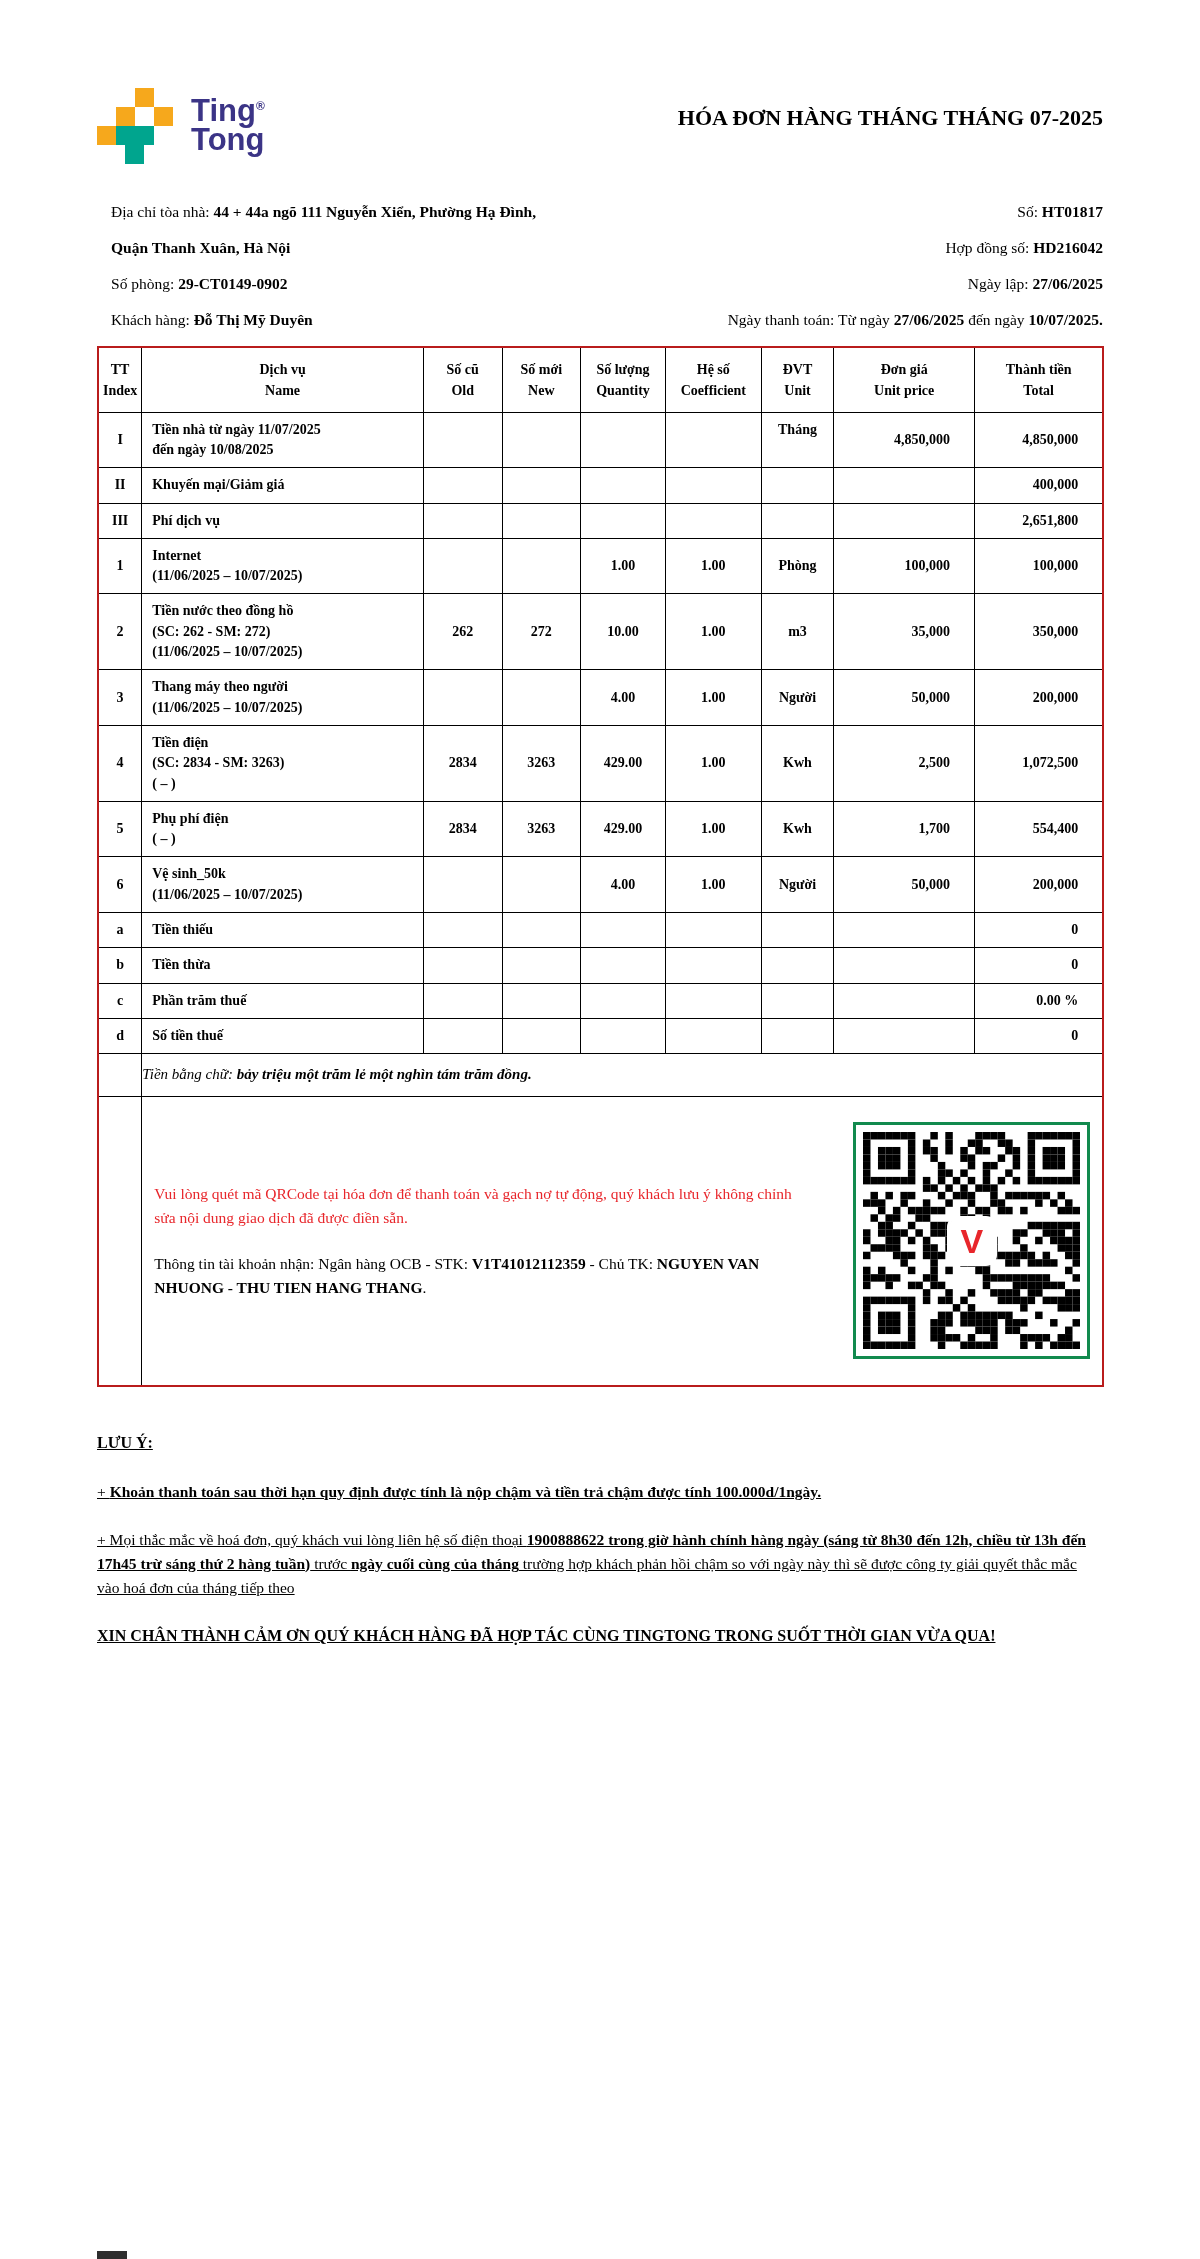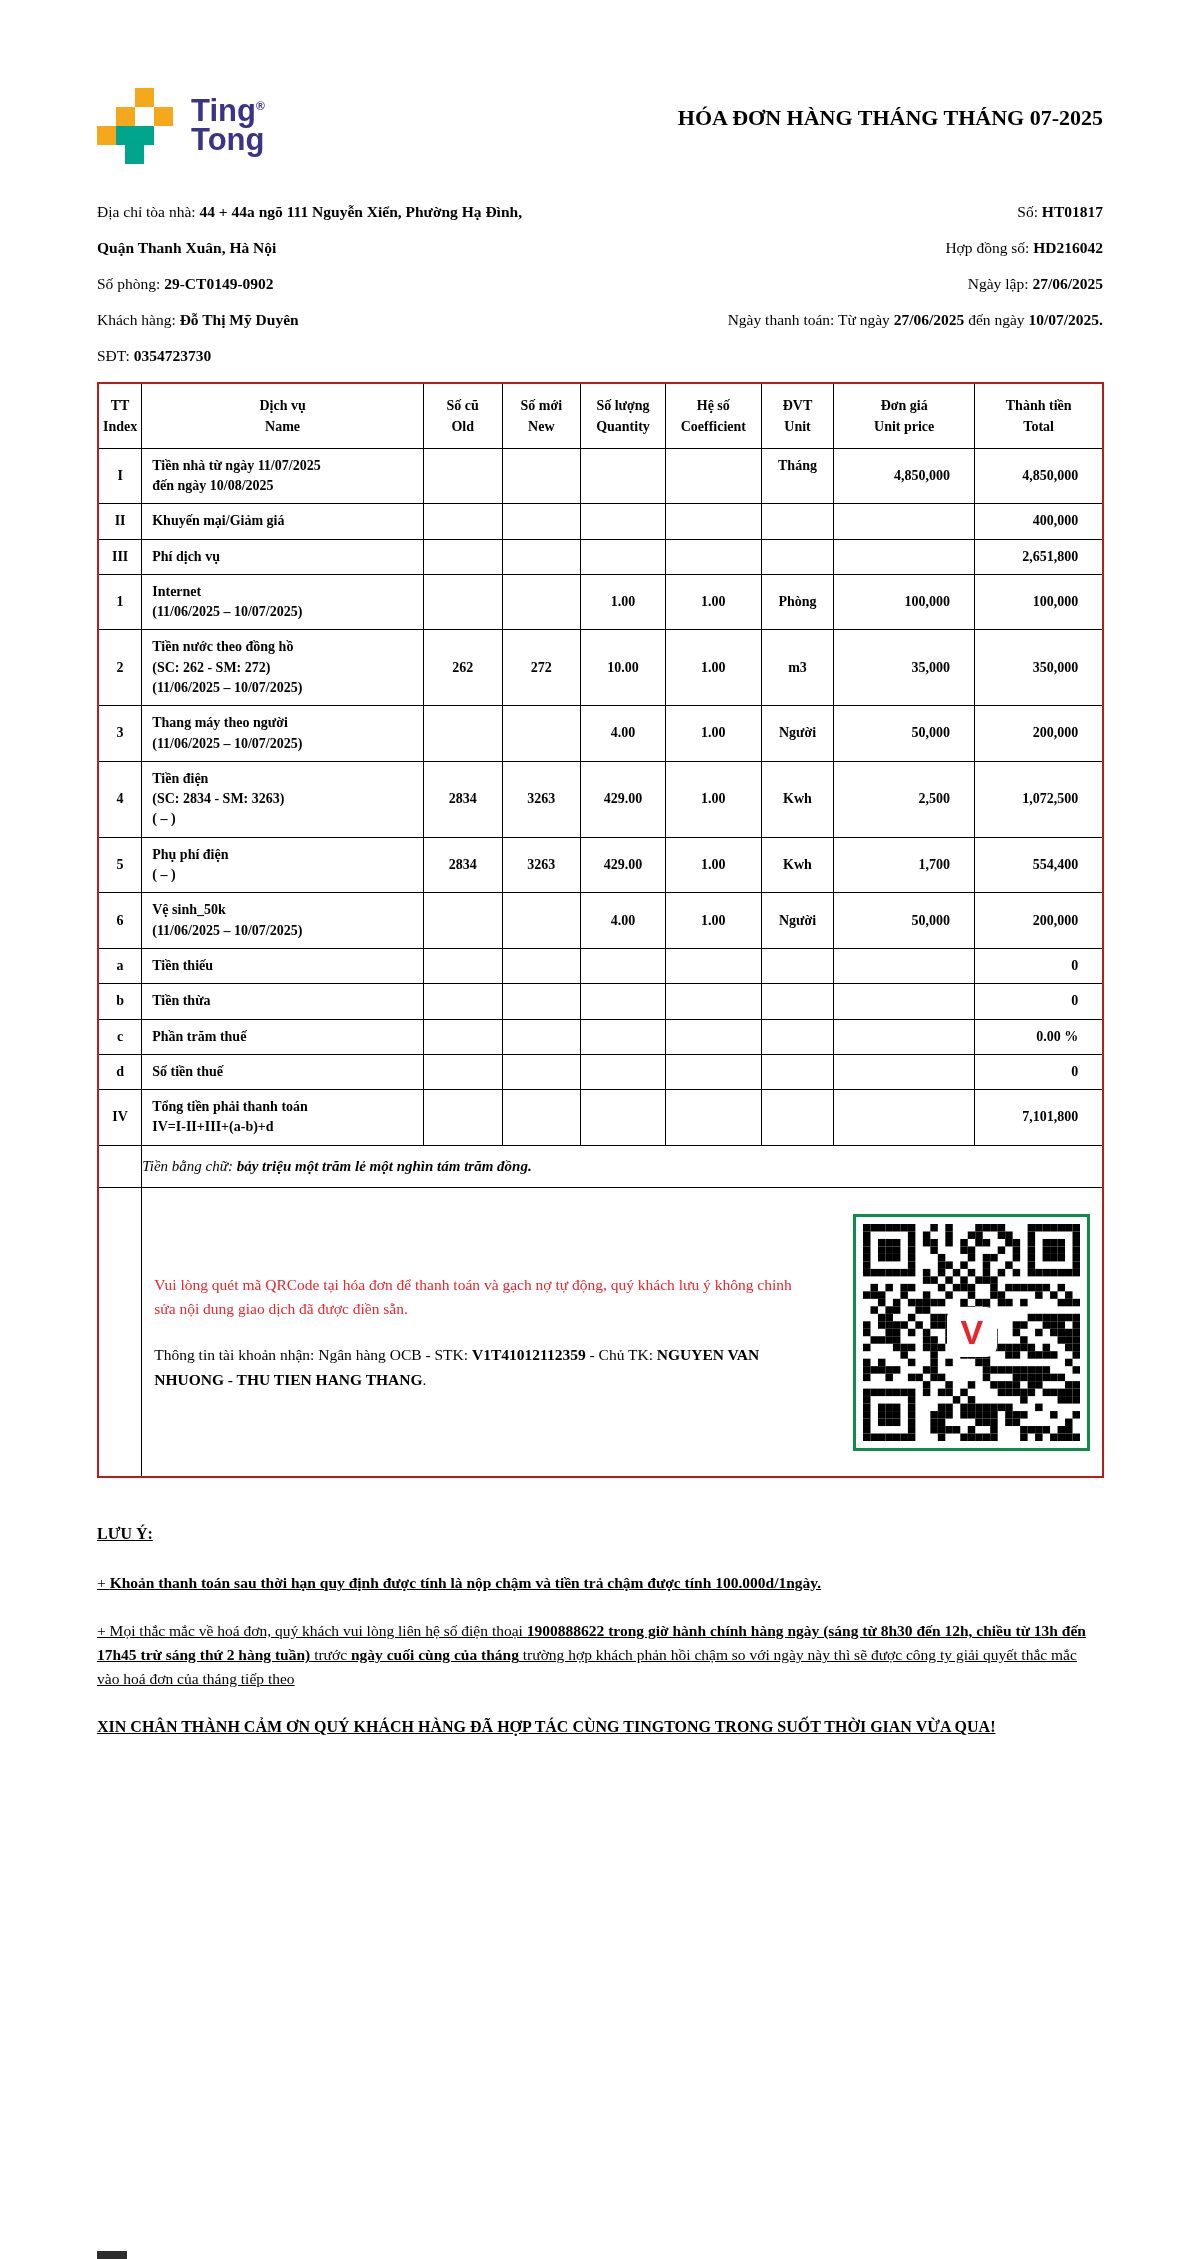--- a/index.html
+++ b/index.html
@@ -18,21 +18,21 @@
   .logo-px i{position:absolute;width:19px;height:19px;display:block;}
   .logo-px i.y{background:var(--yellow);}
   .logo-px i.t{background:var(--teal);}
   .logo-text{font-family:"Liberation Sans",sans-serif;font-weight:bold;font-size:31px;
              line-height:.95;color:var(--navy);margin-top:8px;}
   .logo-text sup{font-size:12px;}
   .title{width:480px;text-align:right;font-weight:bold;font-size:22px;line-height:1.3;margin-top:16px;}
 
   
   .info{margin-top:36px;font-size:15.5px;}
-  .info-row{display:flex;justify-content:space-between;margin-bottom:15px;line-height:1.35;}
+  .info-row{display:flex;justify-content:flex-end;margin-bottom:15px;line-height:1.35;margin-left:14px;}
   .info-left{width:58%;}
   .info-right{width:42%;text-align:right;}
   .b{font-weight:bold;}
 
   
   table{border-collapse:collapse;width:100%;margin-top:8px;border:2px solid #b91c1c;}
   th,td{border:1px solid #000;font-size:14px;}
   th{text-align:center;padding:11px 4px;line-height:1.5;font-weight:bold;}
   td{font-weight:bold;vertical-align:middle;line-height:1.45;padding:5px 6px;}
   td.c{text-align:center;}
@@ -96,24 +96,20 @@
       <div class="info-left"><span class="b">Quận Thanh Xuân, Hà Nội</span></div>
       <div class="info-right"><span>Hợp đồng số: </span><span class="b">HD216042</span></div>
     </div>
     <div class="info-row">
       <div class="info-left"><span>Số phòng: </span><span class="b">29-CT0149-0902</span></div>
       <div class="info-right"><span>Ngày lập: </span><span class="b">27/06/2025</span></div>
     </div>
     <div class="info-row">
       <div class="info-left"><span>Khách hàng: </span><span class="b">Đỗ Thị Mỹ Duyên</span></div>
       <div class="info-right"><span>Ngày thanh toán: Từ ngày </span><span class="b">27/06/2025</span><span> đến ngày </span><span class="b">10/07/2025.</span></div>
-    </div>
-    <div class="info-row">
-      <div class="info-left"><span>SĐT: </span><span class="b">0354723730</span></div>
-      <div class="info-right"></div>
     </div>
   </div>
 
   <table>
     <colgroup>
       <col style="width:5.8%">
         <col style="width:27.6%">
         <col style="width:7.7%">
       <col style="width:7.7%">
         <col style="width:8.3%">
@@ -271,31 +267,20 @@
         <tr>
           <td class="c">d</td>
           <td class="name">Số tiền thuế</td>
           <td class="c"></td>
           <td class="c"></td>
           <td class="c"></td>
           <td class="c"></td>
           <td class="c"></td>
           <td class="r"></td>
           <td class="r">0</td>
-        </tr>
-        <tr>
-          <td class="c">IV</td>
-          <td class="name">Tổng tiền phải thanh toán<br>IV=I-II+III+(a-b)+d</td>
-          <td class="c"></td>
-          <td class="c"></td>
-          <td class="c"></td>
-          <td class="c"></td>
-          <td class="c"></td>
-          <td class="r"></td>
-          <td class="r">7,101,800</td>
         </tr>
       </tbody>
     <tbody>
       <tr>
         <td></td>
         <td class="words-cell" colspan="8"><span>Tiền bằng chữ: </span><span class="b">bảy triệu một trăm lẻ một nghìn tám trăm đồng.</span></td>
       </tr>
       <tr>
         <td></td>
         <td class="qr-cell" colspan="8">

